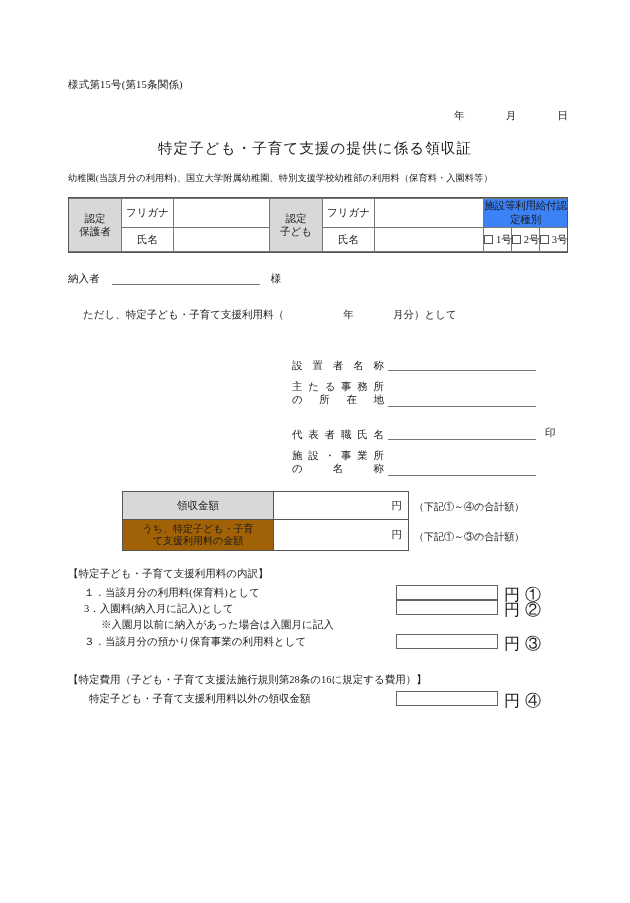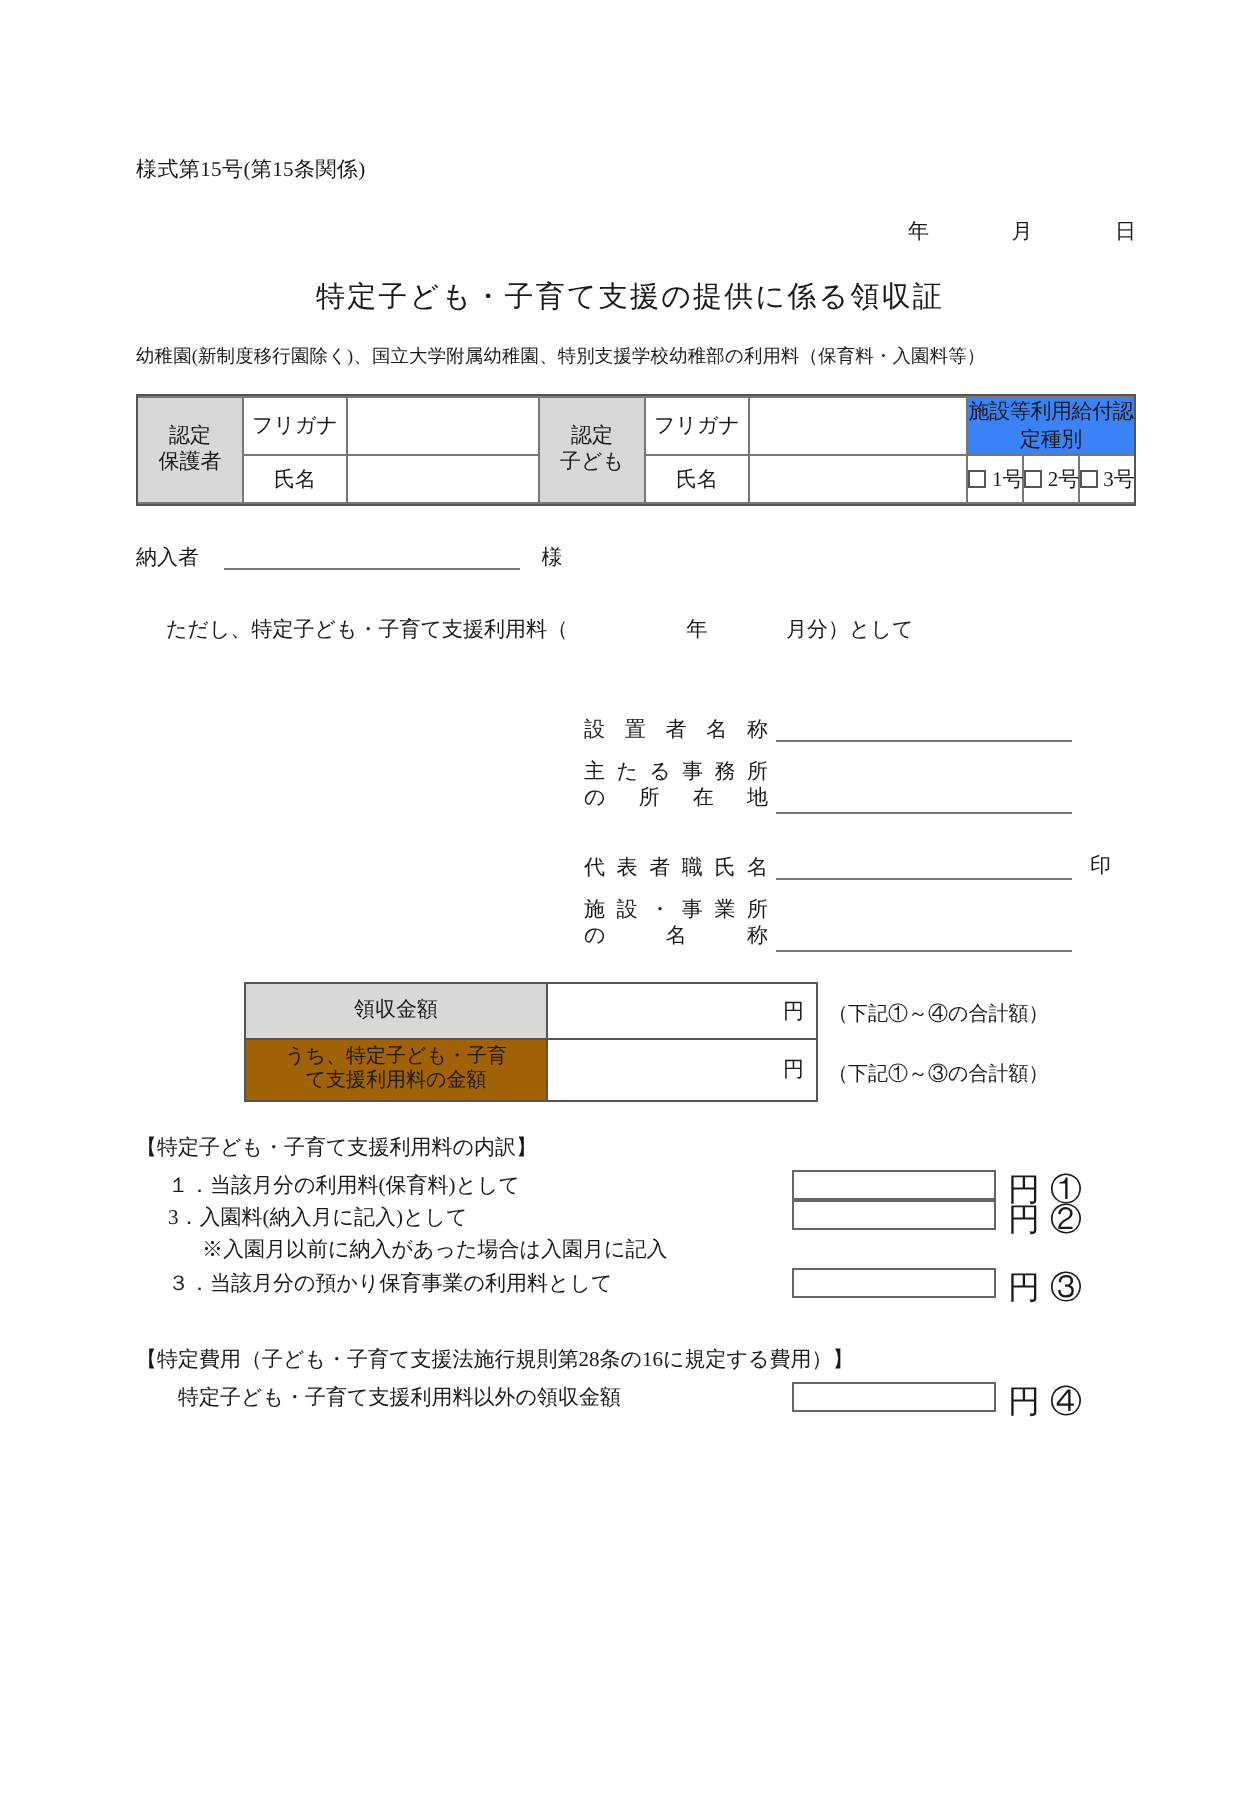--- a/index.html
+++ b/index.html
@@ -287,21 +287,21 @@
 
   <div class="date-line">
     <span>年</span>
     <span class="gap"></span>
     <span>月</span>
     <span class="gap"></span>
     <span>日</span>
   </div>
 
   <div class="doc-title">特定子ども・子育て支援の提供に係る領収証</div>
-  <div class="subtitle">幼稚園(新制度移行園除く)、国立大学附属幼稚園、特別支援学校幼稚部の利用料（保育料・入園料等）</div>
+  <div class="subtitle">幼稚園(当該月分の利用料)、国立大学附属幼稚園、特別支援学校幼稚部の利用料（保育料・入園料等）</div>
 
   <div class="ninteibox">
     <table>
       <tbody>
           <tr>
         <td rowspan="2" class="shade outer-l lbl-2line" style="width:52px;">
           <span>認定</span><br>
           <span>保護者</span>
         </td>
         <td class="kana-cell" style="width:51px;">フリガナ</td>

